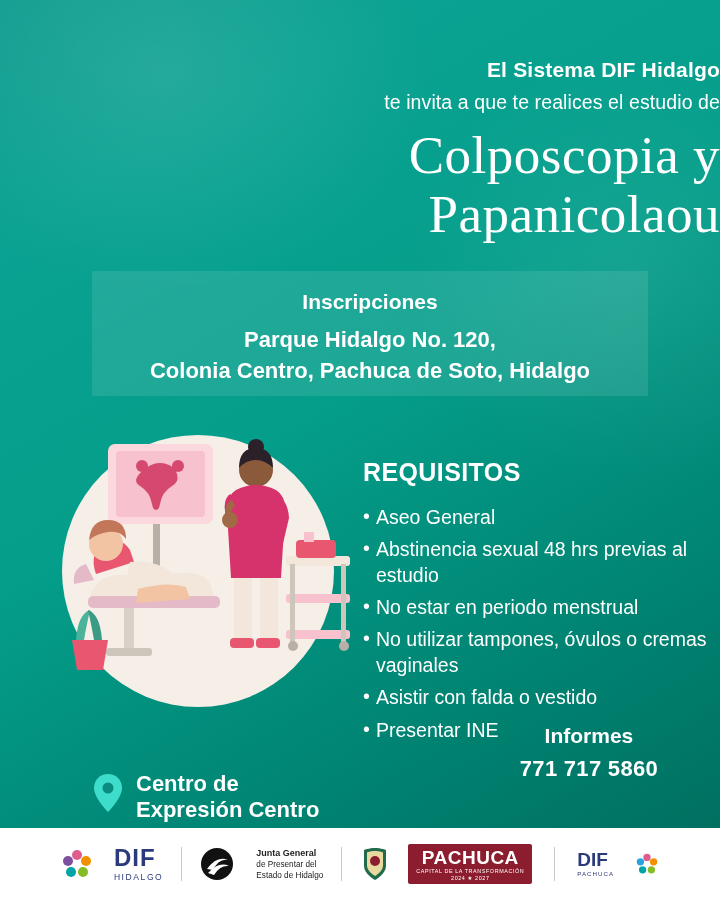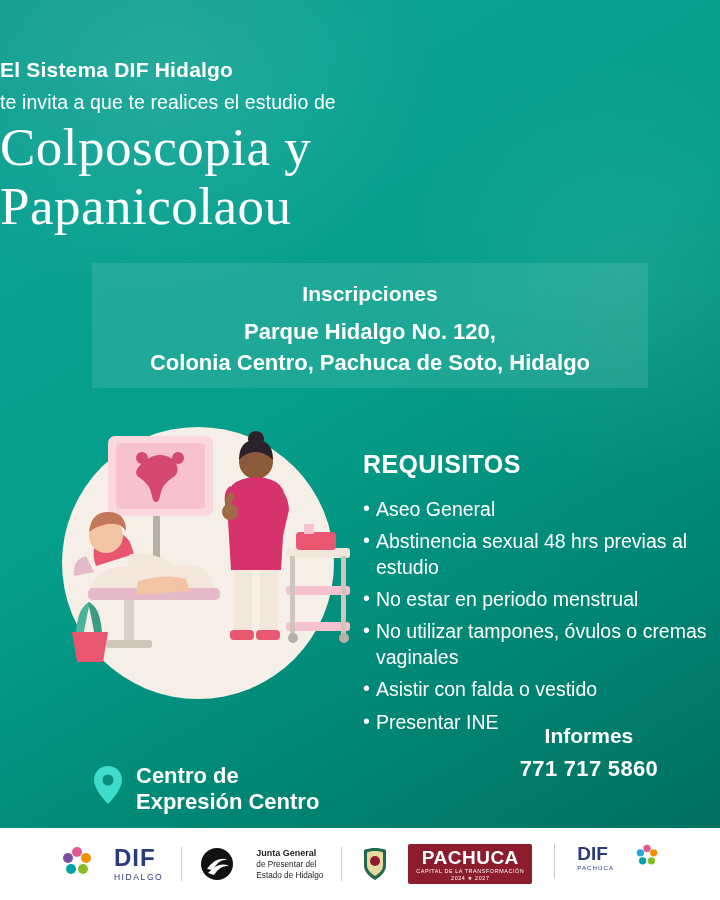--- a/index.html
+++ b/index.html
@@ -23,31 +23,31 @@
     pointer-events: none;
   }
   .glow2 {
     position: absolute; right: -140px; top: 60px;
     width: 460px; height: 420px;
     background: radial-gradient(ellipse at center, rgba(255,255,255,0.07), rgba(255,255,255,0) 70%);
     pointer-events: none;
   }
 
   
-  .header { padding-top: 58px; text-align: left; position: relative; z-index: 2;}
+  .header { padding-top: 58px; text-align: right; position: relative; z-index: 2;}
   .eyebrow {
     font-size: 21px; font-weight: bold; letter-spacing: .2px;
   }
   .eyebrow2 {
     font-size: 19.5px; font-weight: normal; margin-top: 9px; letter-spacing: .1px;
   }
   .title {
     font-family: "Liberation Serif", serif;
     font-size: 53px; line-height: 1.12;
-    margin-top: 4px; letter-spacing: .5px;
+    margin-top: 12px; letter-spacing: .5px;
   }
 
   
   .band {
     position: relative; z-index: 2;
     margin: 26px 72px 0 92px;
     background: rgba(255,255,255,0.10);
     padding: 19px 10px 12px 10px;
     text-align: center;
   }
@@ -93,21 +93,21 @@
   }
   .informes .lbl { font-size: 21px; font-weight: bold; }
   .informes .tel { font-size: 22px; font-weight: bold; margin-top: 8px; letter-spacing: .3px; }
 
   
   .footer {
     position: absolute; left: 0; right: 0; bottom: 0; height: 72px;
     background: #ffffff; z-index: 4;
     display: flex; align-items: center; justify-content: center; gap: 18px;
   }
-  .logo { display: flex; gap: 22px; }
+  .logo { display: flex; align-items: center; gap: 22px; }
   .dif-h-text { line-height: 1; }
   .dif-h-text .big { font-size: 24px; font-weight: bold; color: #2b3a7a; letter-spacing: 1px; display:block;}
   .dif-h-text .small { font-size: 8.5px; color: #2b3a7a; letter-spacing: 1.6px; display:block; margin-top:3px;}
   .divider { width: 1px; height: 34px; background: #c9c9c9; }
   .junta-text { font-size: 8.2px; color: #222; line-height: 1.35; }
   .junta-text b { font-size: 9px; }
   .pachuca-box {
     background: #8c1d2e; color: #fff; padding: 4px 8px 3px 8px; border-radius: 2px;
     text-align: center; line-height: 1;
   }

